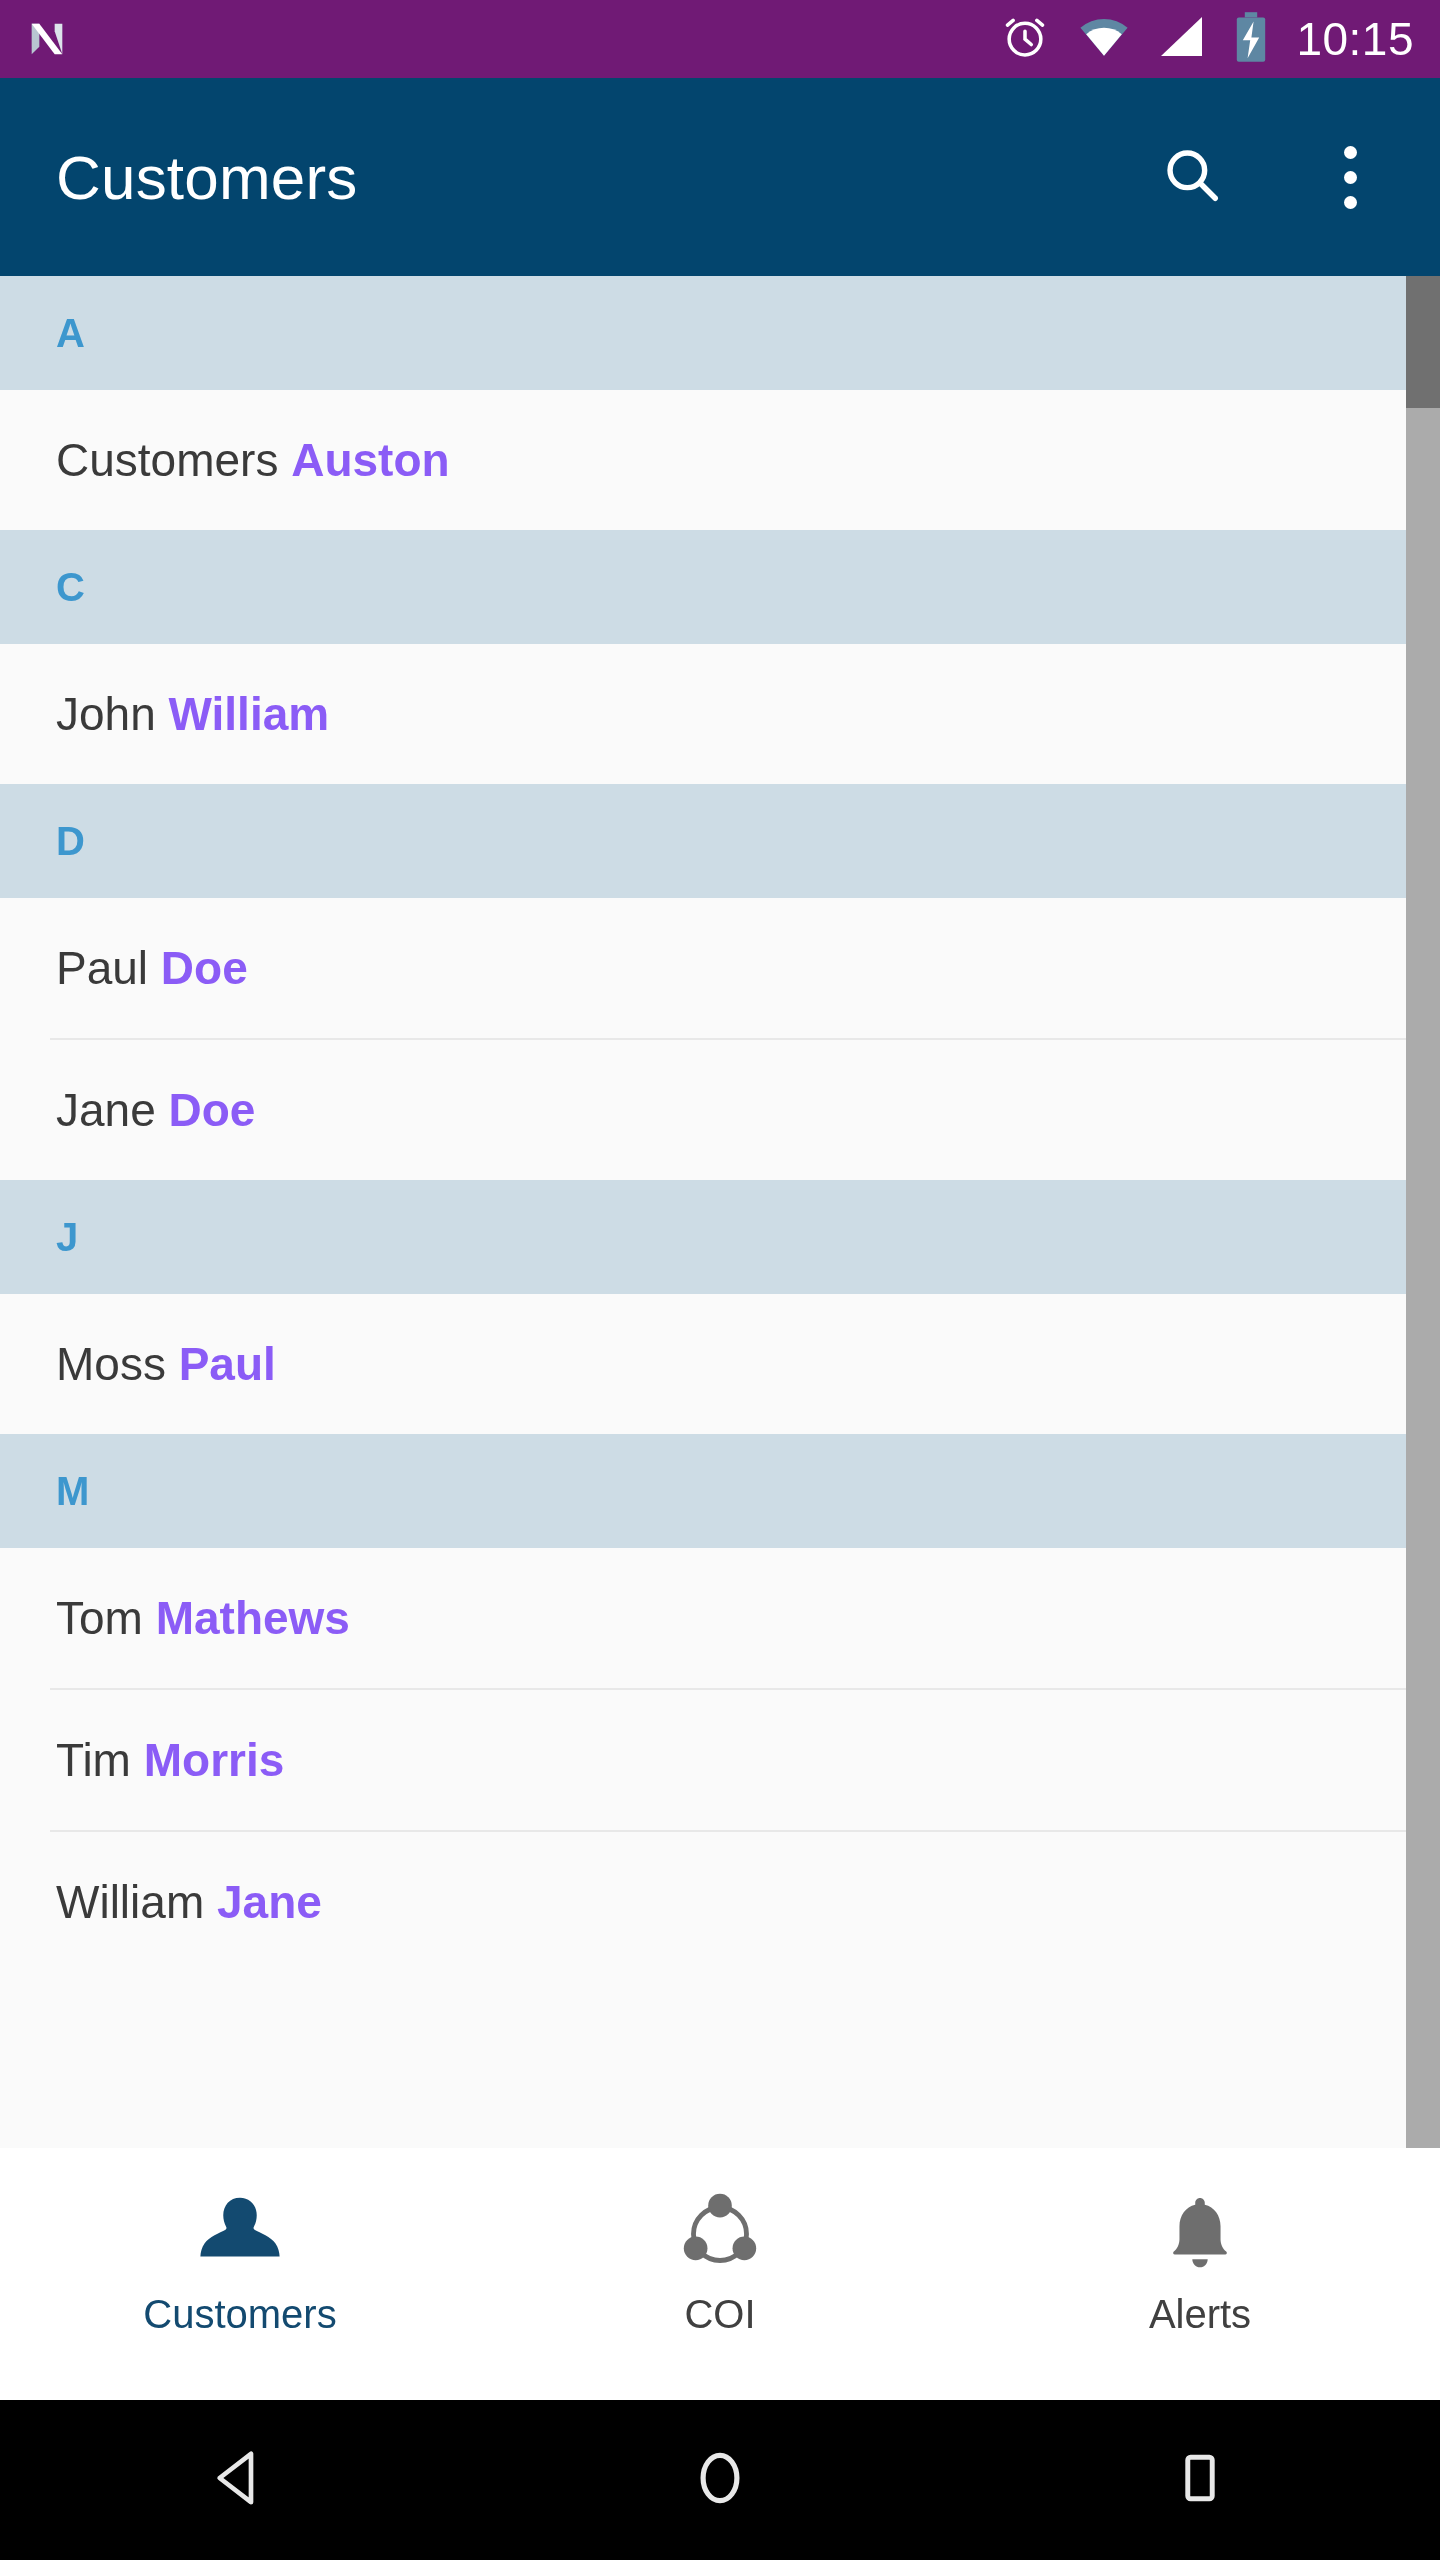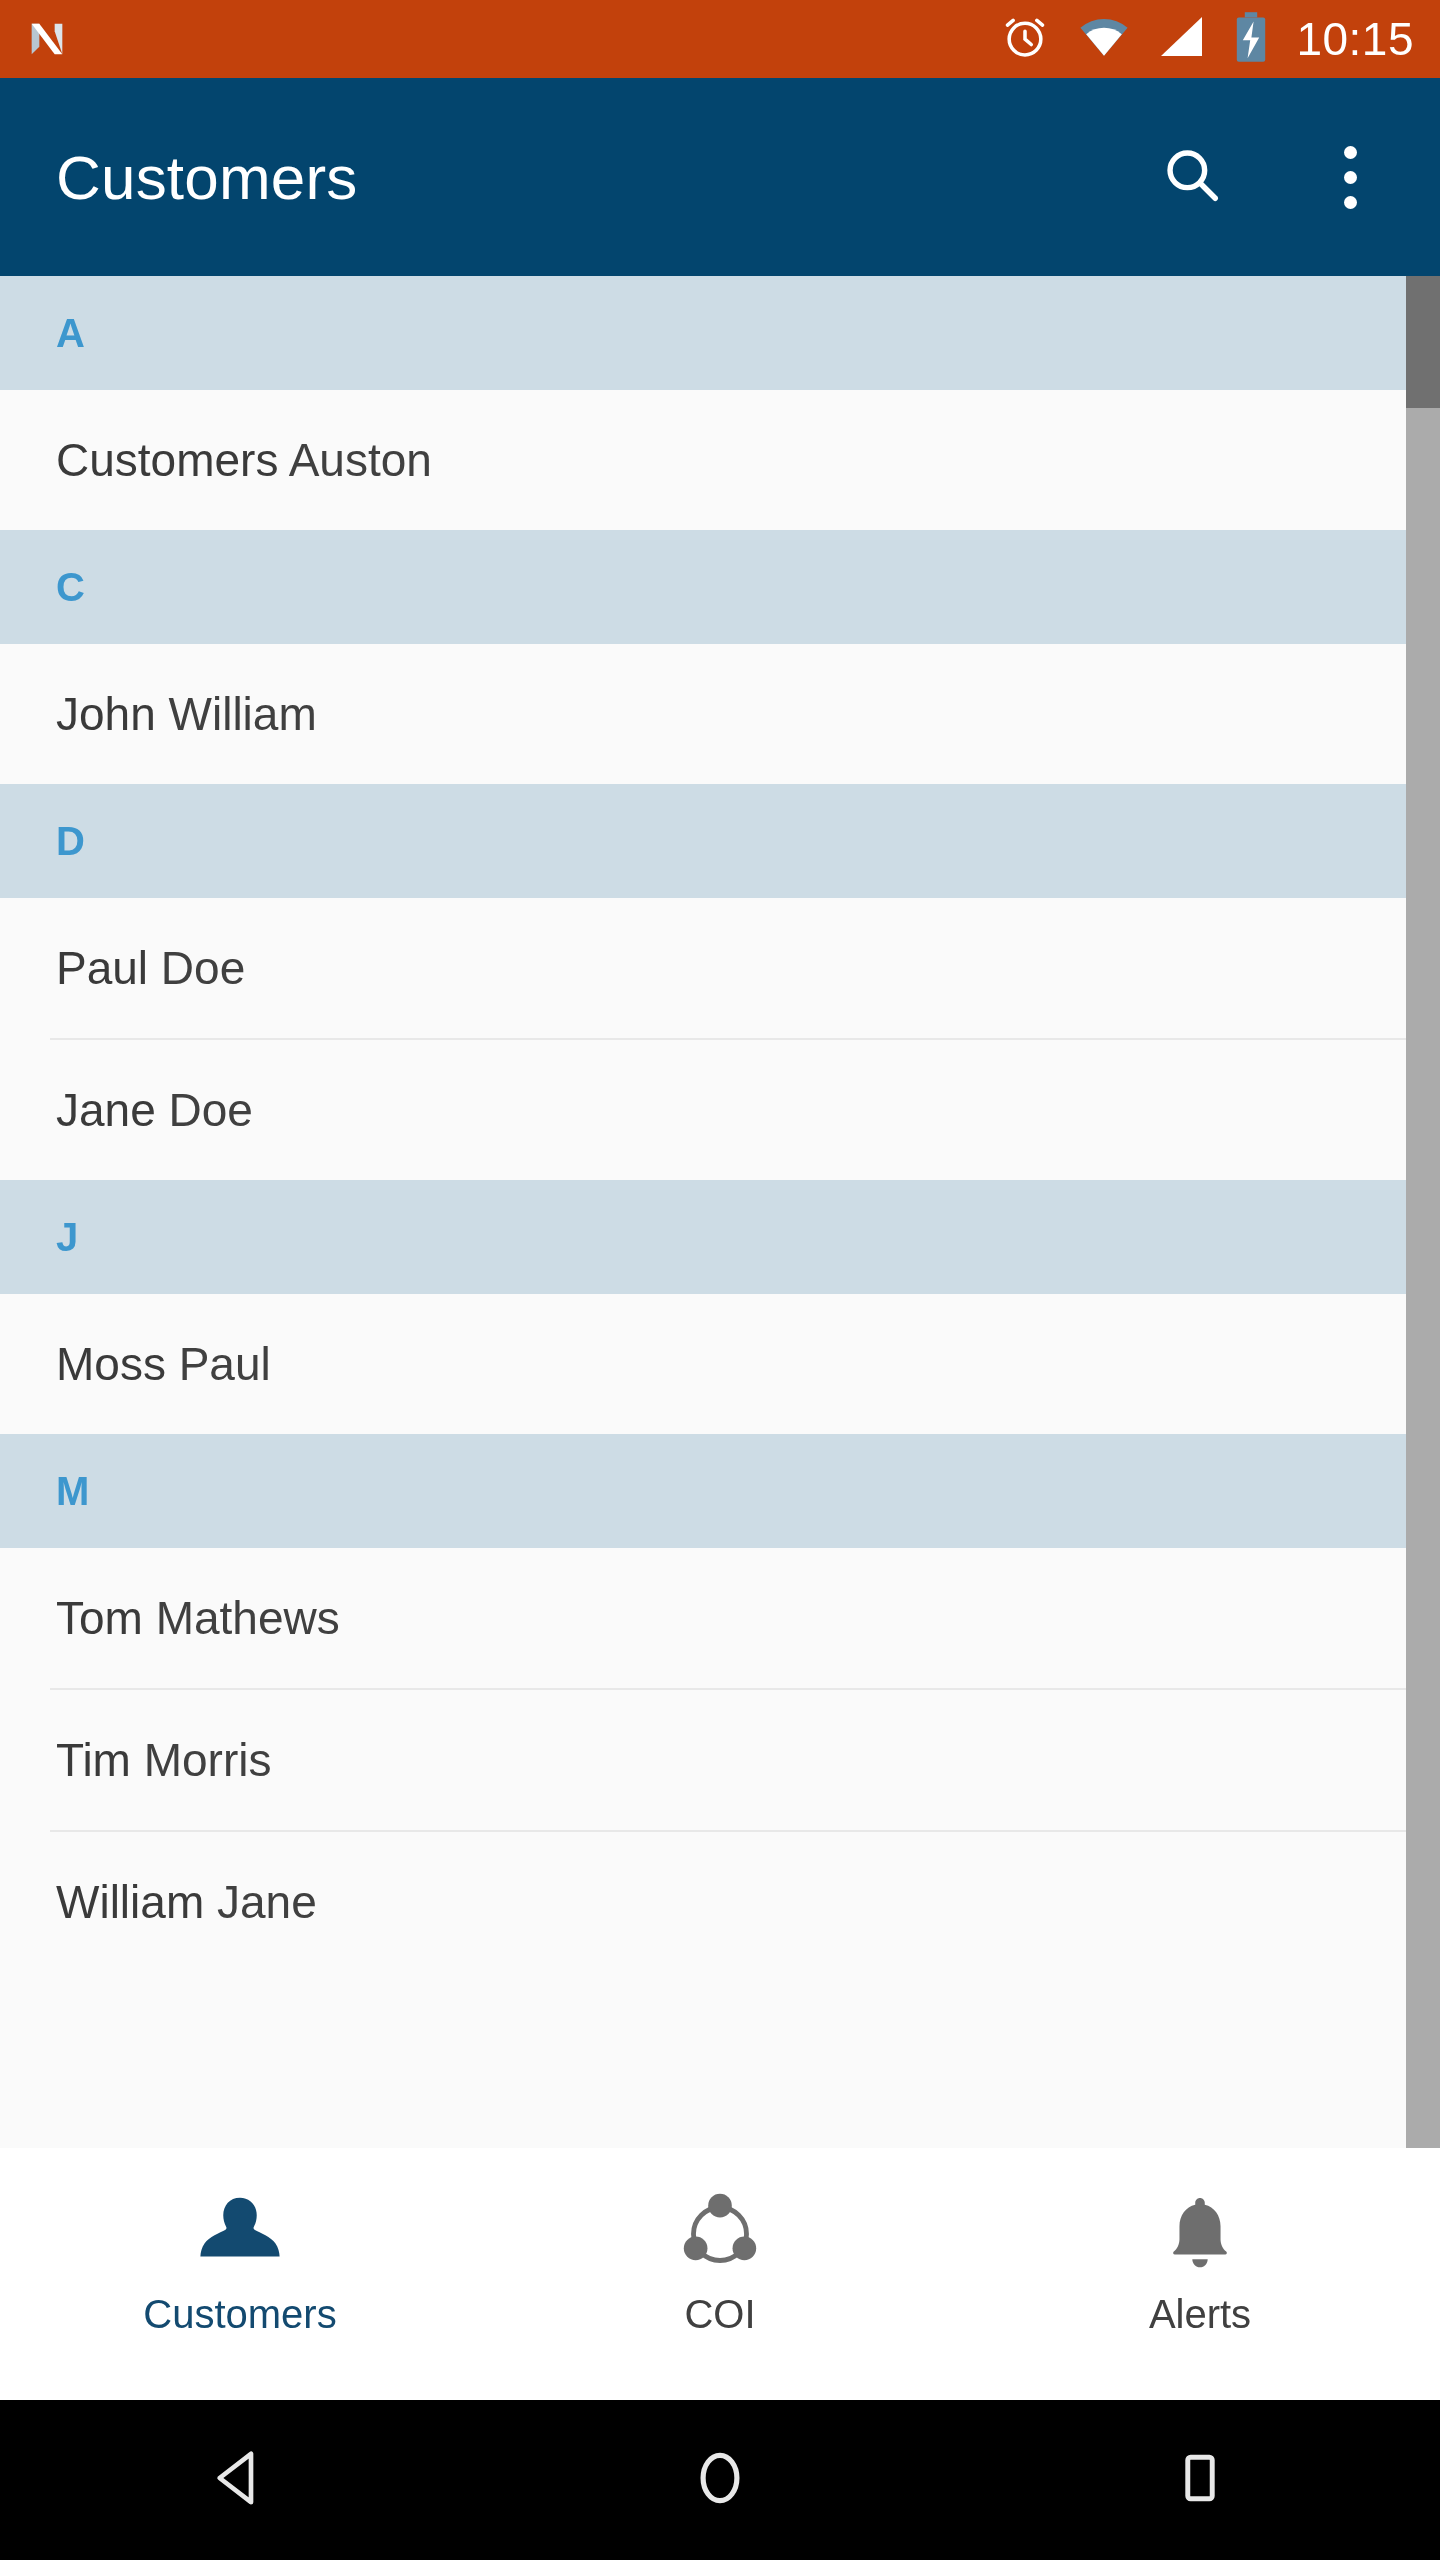--- a/index.html
+++ b/index.html
@@ -8,21 +8,21 @@
     font-family:"Liberation Sans","DejaVu Sans",sans-serif;
     background:#FAFAFA;
     overflow:hidden;
     -webkit-font-smoothing:antialiased;
   }
   #screen { position:relative; width:1440px; height:2560px; }
 
   
   .statusbar {
     position:absolute; left:0; top:0; width:1440px; height:78px;
-    background:#c2410c;
+    background:#701a75;
     display:flex; align-items:center;
   }
   .sb-left { padding-left:24px; display:flex; align-items:center; }
   .sb-right {
     margin-left:auto; padding-right:26px;
     display:flex; align-items:center; gap:28px;
   }
   .sb-clock {
     color:#FFFFFF; font-size:46px; font-weight:400; letter-spacing:0.5px;
     line-height:1;
@@ -64,21 +64,21 @@
   }
   .section-header span {
     color:#3D97CE; font-size:40px; font-weight:700; letter-spacing:1px;
   }
   .row {
     height:140px; background:#FAFAFA;
     display:flex; align-items:center; padding-left:56px;
     width:1406px; position:relative;
   }
   .row .name { font-size:46px; color:#3A3A3A; white-space:nowrap; }
-  .row .name b { font-weight:400; color:#404040;text-align:center; }
+  .row .name b { font-weight:700; color:#8b5cf6;text-align:center; }
   .divider {
     height:2px; background:#E8E8E8; margin-left:50px; width:1356px;
   }
 
   
   .scrolltrack {
     position:absolute; right:0; top:276px; width:34px; height:1872px;
     background:#ABABAB;
   }
   .scrollthumb {

